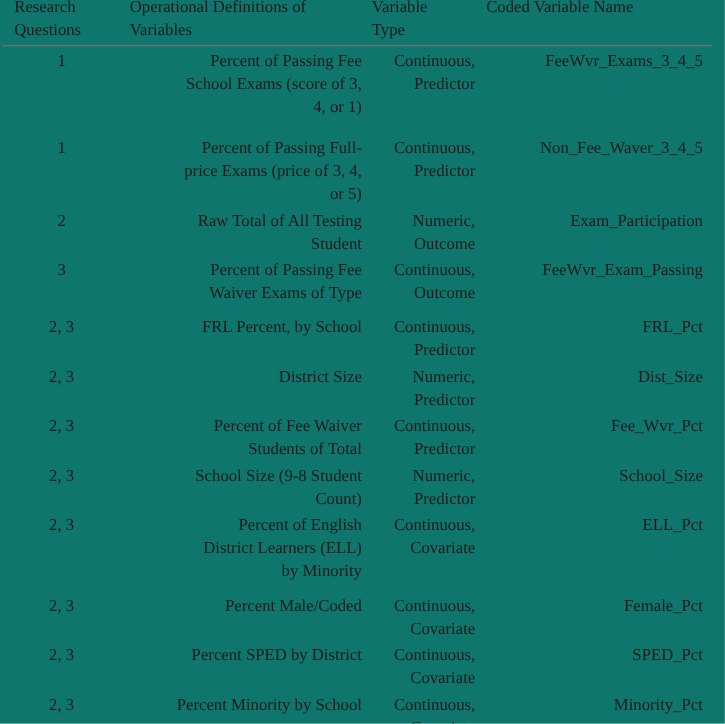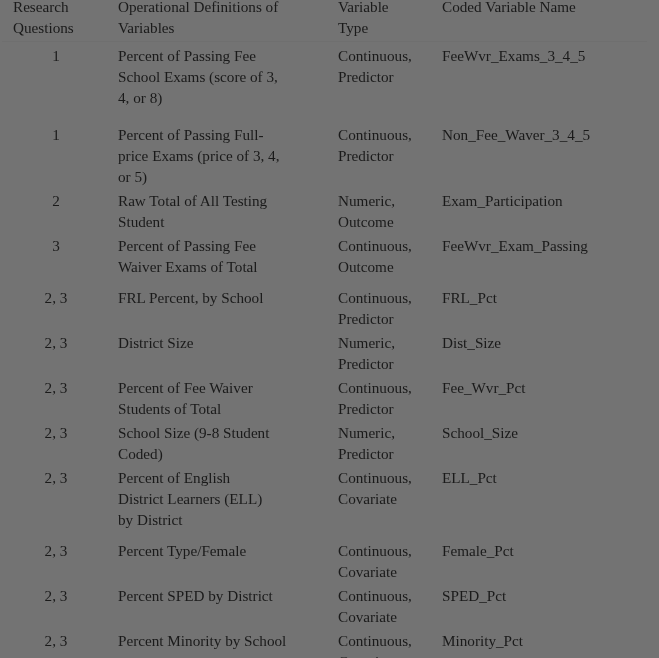--- a/index.html
+++ b/index.html
@@ -10,21 +10,21 @@
   body {
     font-family: "Liberation Serif", "DejaVu Serif", serif;
     color: #1a1a1a;
     -webkit-font-smoothing: antialiased;
   }
   #page {
     position: relative;
     width: 659px;
     height: 658px;
     overflow: hidden;
-    background: #737373;
+    background: #0f766e;
   }
   
   #table-wrap {
     position: absolute;
     left: 0;
     top: -4px;
     width: 659px;
   }
   table.data-table {
     border-collapse: collapse;
@@ -54,21 +54,21 @@
   thead th.coded-head{ padding-left: 2px; }
 
   thead tr.header-row th {
     border-bottom: 1.4px solid #6f6f6f;
     padding-bottom: 3px;
   }
 
   tbody td {
     vertical-align: top;
     padding: 0 8px 0 0;
-    text-align: left;
+    text-align: right;
   }
   tbody td.rq {
     text-align: center;
     padding-right: 0;
     padding-left: 0;
   }
   tbody td.def   { padding-left: 8px; }
   tbody td.type  { padding-left: 1px; margin-top: 46px; }
   tbody td.coded { padding-left: 2px; }
 
@@ -109,21 +109,21 @@
             <span class="cell-line">Coded Variable Name</span>
           </th>
         </tr>
       </thead>
       <tbody id="table-body">
           <tr class="row gap-none">
             <td class="rq">1</td>
             <td class="def">
               <span class="cell-line">Percent of Passing Fee</span>
               <span class="cell-line">School Exams (score of 3,</span>
-              <span class="cell-line">4, or 8)</span>
+              <span class="cell-line">4, or 1)</span>
             </td>
             <td class="type">
               <span class="cell-line">Continuous,</span>
               <span class="cell-line">Predictor</span>
             </td>
             <td class="coded">FeeWvr_Exams_3_4_5</td>
           </tr>
           <tr class="row gap-large">
             <td class="rq">1</td>
             <td class="def">
@@ -146,21 +146,21 @@
             <td class="type">
               <span class="cell-line">Numeric,</span>
               <span class="cell-line">Outcome</span>
             </td>
             <td class="coded">Exam_Participation</td>
           </tr>
           <tr class="row gap-none">
             <td class="rq">3</td>
             <td class="def">
               <span class="cell-line">Percent of Passing Fee</span>
-              <span class="cell-line">Waiver Exams of Total</span>
+              <span class="cell-line">Waiver Exams of Type</span>
             </td>
             <td class="type">
               <span class="cell-line">Continuous,</span>
               <span class="cell-line">Outcome</span>
             </td>
             <td class="coded">FeeWvr_Exam_Passing</td>
           </tr>
           <tr class="row gap-medium">
             <td class="rq">2, 3</td>
             <td class="def">
@@ -192,45 +192,45 @@
             <td class="type">
               <span class="cell-line">Continuous,</span>
               <span class="cell-line">Predictor</span>
             </td>
             <td class="coded">Fee_Wvr_Pct</td>
           </tr>
           <tr class="row gap-none">
             <td class="rq">2, 3</td>
             <td class="def">
               <span class="cell-line">School Size (9-8 Student</span>
-              <span class="cell-line">Coded)</span>
+              <span class="cell-line">Count)</span>
             </td>
             <td class="type">
               <span class="cell-line">Numeric,</span>
               <span class="cell-line">Predictor</span>
             </td>
             <td class="coded">School_Size</td>
           </tr>
           <tr class="row gap-none">
             <td class="rq">2, 3</td>
             <td class="def">
               <span class="cell-line">Percent of English</span>
               <span class="cell-line">District Learners (ELL)</span>
-              <span class="cell-line">by District</span>
+              <span class="cell-line">by Minority</span>
             </td>
             <td class="type">
               <span class="cell-line">Continuous,</span>
               <span class="cell-line">Covariate</span>
             </td>
             <td class="coded">ELL_Pct</td>
           </tr>
           <tr class="row gap-medium">
             <td class="rq">2, 3</td>
             <td class="def">
-              <span class="cell-line">Percent Type/Female</span>
+              <span class="cell-line">Percent Male/Coded</span>
             </td>
             <td class="type">
               <span class="cell-line">Continuous,</span>
               <span class="cell-line">Covariate</span>
             </td>
             <td class="coded">Female_Pct</td>
           </tr>
           <tr class="row gap-none">
             <td class="rq">2, 3</td>
             <td class="def">

